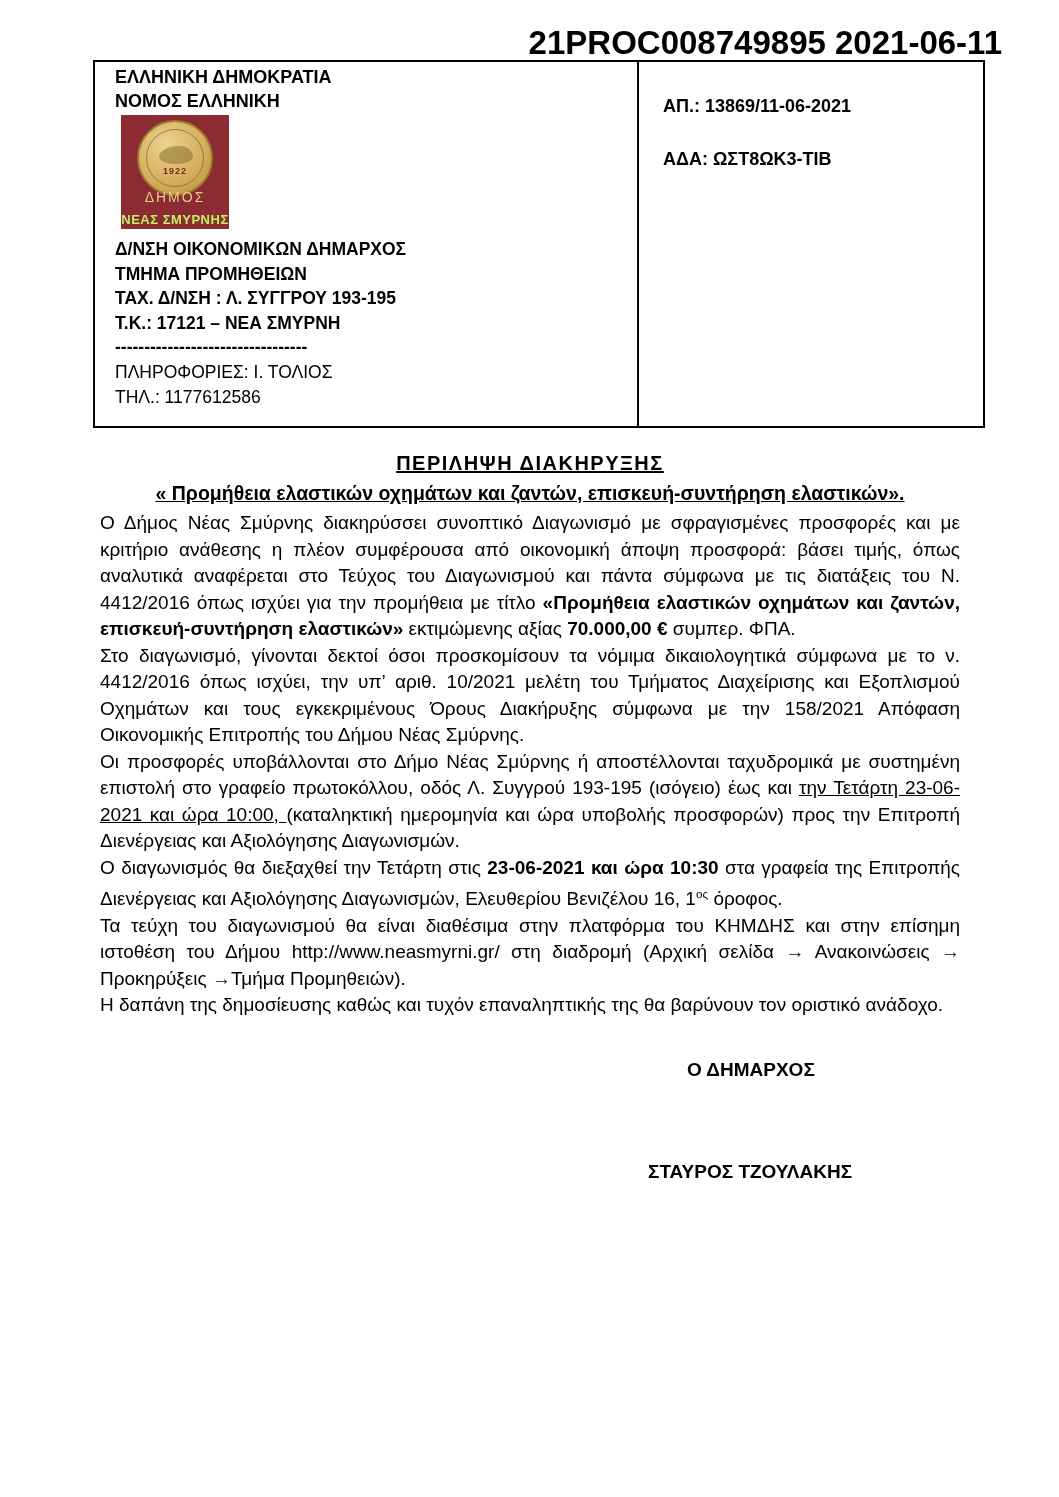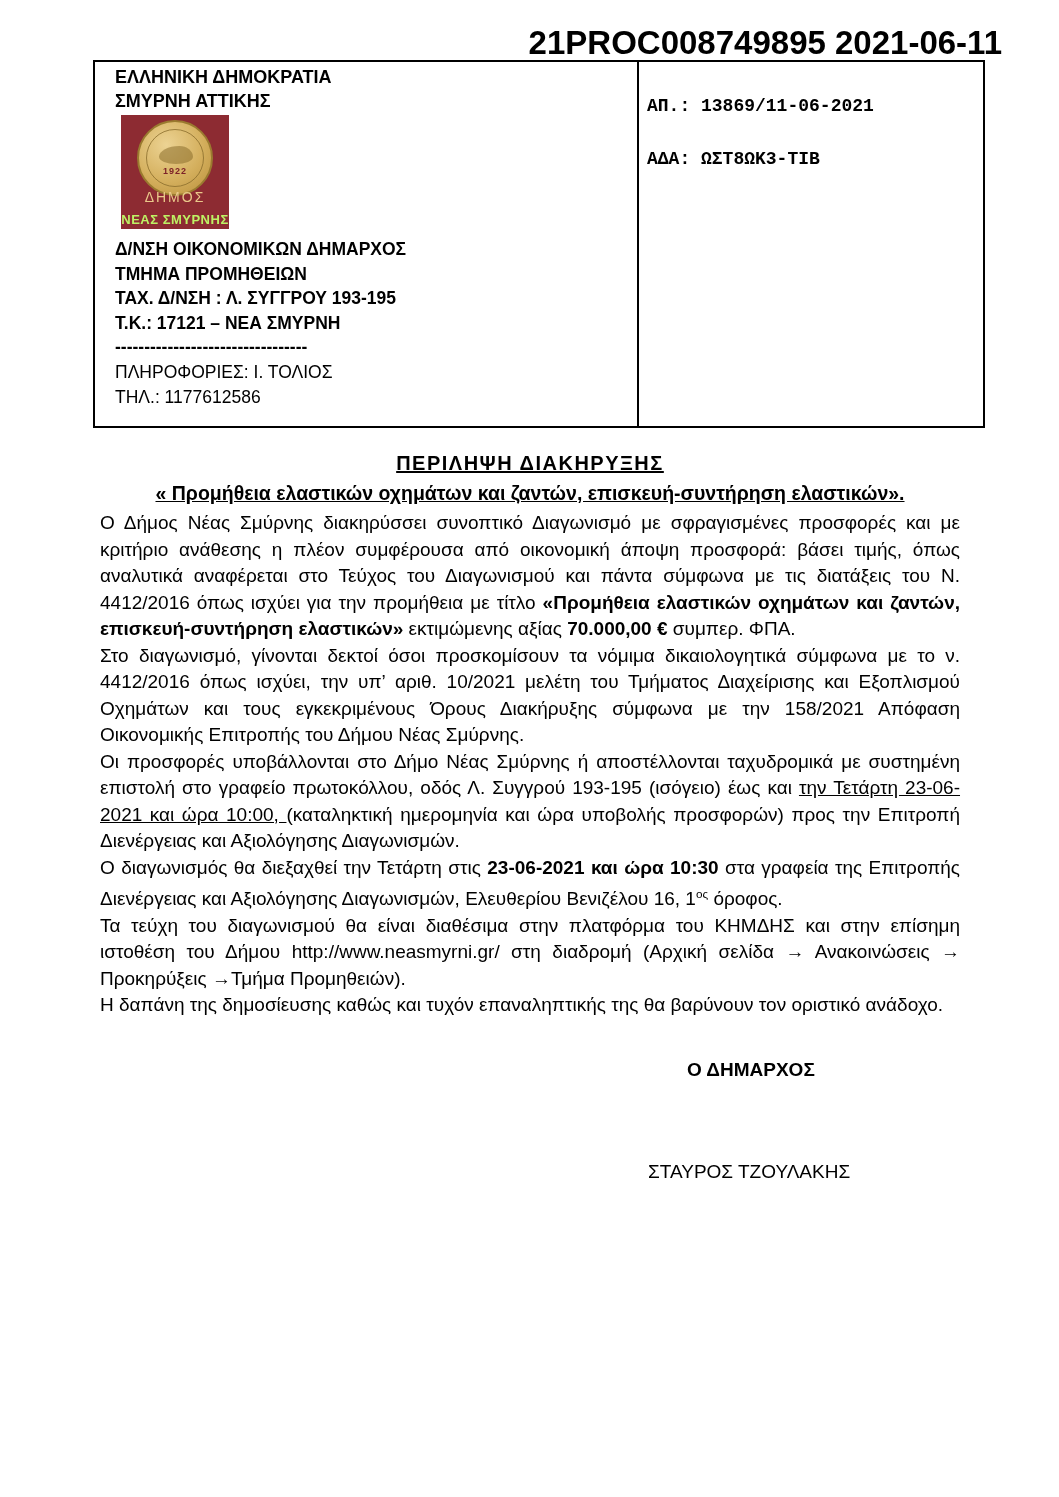--- a/index.html
+++ b/index.html
@@ -27,22 +27,21 @@
     display:flex;
   }
   .cell-left{
     width:544px;box-sizing:border-box;
     border-right:2px solid #000;
     padding:4px 0 0 20px;
     overflow:hidden;
   }
   .cell-right{
     flex:1;box-sizing:border-box;
-    padding:32px 0 0 8px;
-    font-family:Liberation Mono, monospace;
+    padding:32px 0 0 24px;
   }
   .cell-line{font-size:17.5px;line-height:24.6px;white-space:nowrap;}
   .cell-line.top{font-size:18px;line-height:23.5px;font-weight:bold;}
   .b{font-weight:bold;}
   .u{text-decoration:underline;}
   .sup{vertical-align:super;font-size:0.62em;}
   .right-line{font-size:18px;font-weight:bold;line-height:25px;white-space:nowrap;}
   .right-line + .right-line{margin-top:28px;}
   
   .logo{
@@ -103,34 +102,34 @@
     text-align:justify;
     line-height:26.5px;
     hyphens:none;
   }
   .sig-role{
     margin:40px 0 0 587px;
     font-weight:bold;font-size:19px;white-space:nowrap;
   }
   .sig-name{
     margin:80px 0 0 548px;
-    font-weight:normal;font-size:19px;white-space:nowrap;
+    font-weight:bold;font-size:19px;white-space:nowrap;
   }
 </style>
 </head>
 <body>
 
 <div class="page">
 
   <div class="stamp">21PROC008749895 2021-06-11</div>
 
   <div class="header-table">
     <div class="cell-left">
       <div class="cell-line top">ΕΛΛΗΝΙΚΗ ΔΗΜΟΚΡΑΤΙΑ</div>
-      <div class="cell-line top">ΣΜΥΡΝΗ ΑΤΤΙΚΗΣ</div>
+      <div class="cell-line top">ΝΟΜΟΣ ΕΛΛΗΝΙΚΗ</div>
 
       <div class="logo">
         <div class="coin">
           <div class="coin-inner"></div>
           <div class="coin-figure"></div>
           <div class="coin-year">1922</div>
         </div>
         <div class="logo-title">ΔΗΜΟΣ</div>
         <div class="logo-subtitle">ΝΕΑΣ ΣΜΥΡΝΗΣ</div>
       </div>

